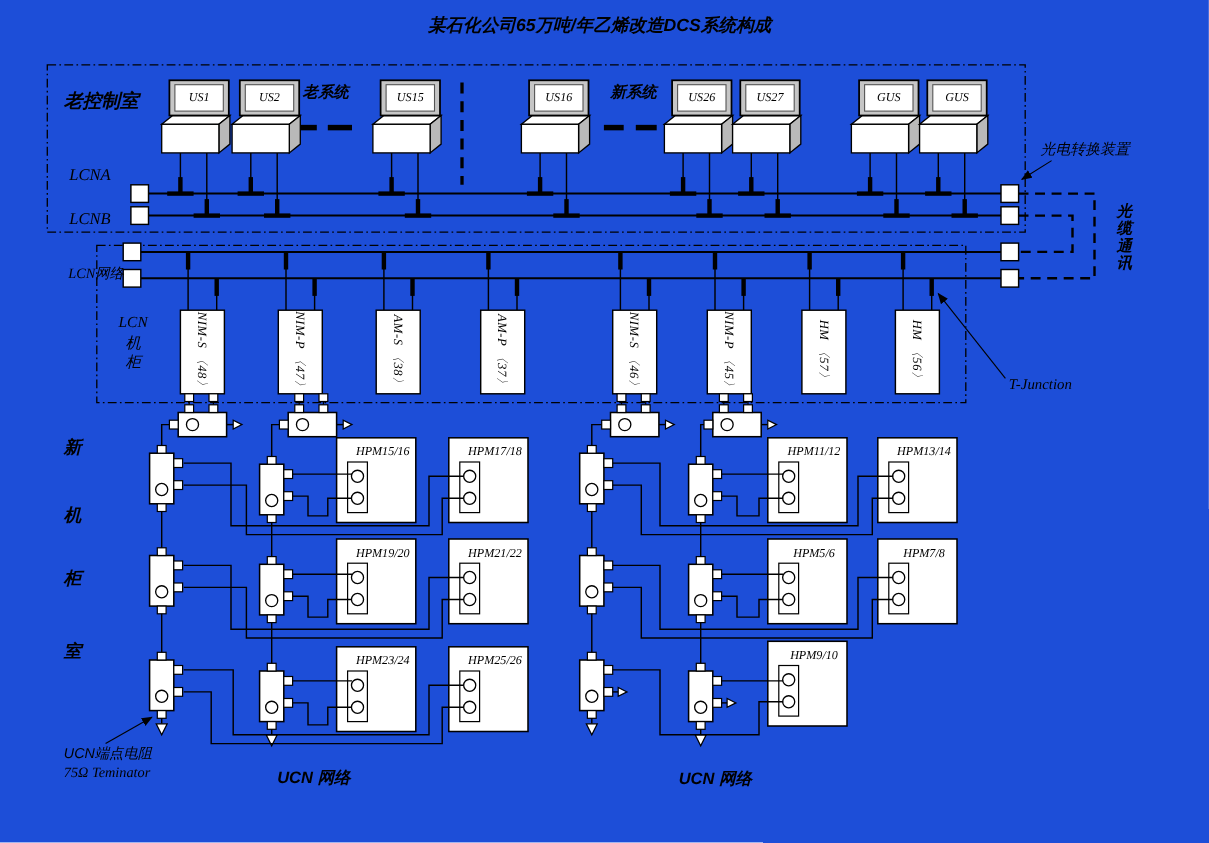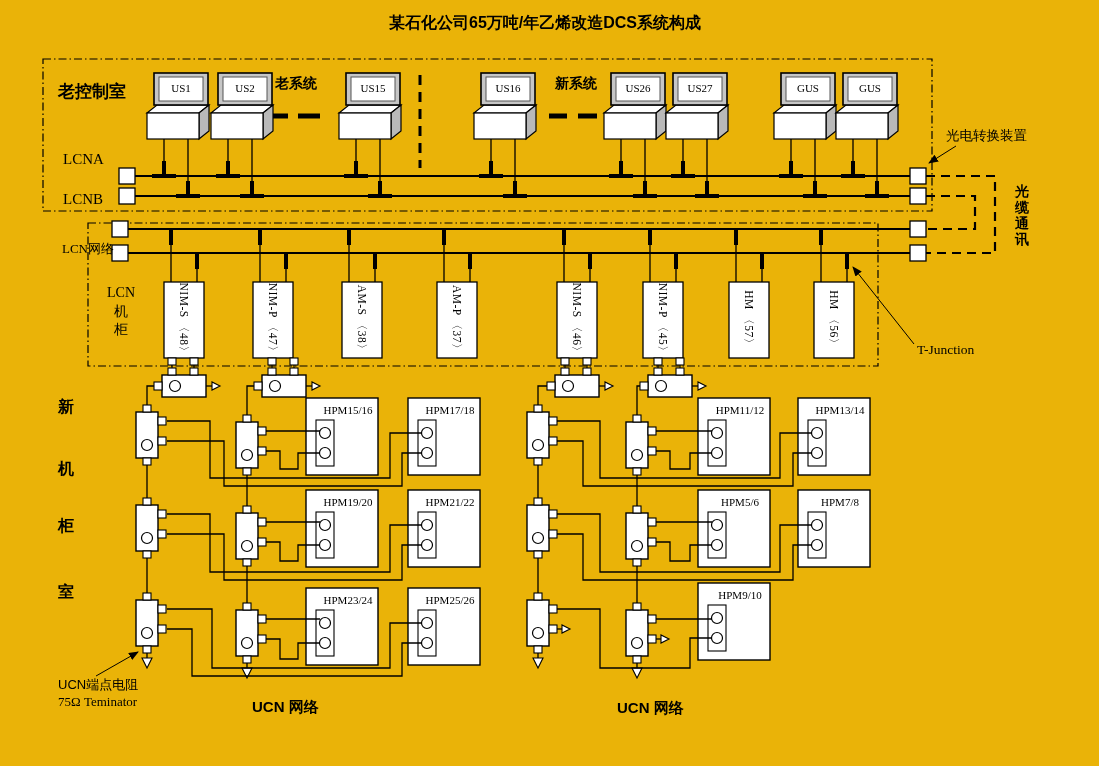--- a/index.html
+++ b/index.html
@@ -1,16 +1,16 @@
 <!DOCTYPE html>
 <html><head>
 <meta charset="utf-8">
 <style>
   html,body{margin:0;padding:0;background:#fff;}
-  .page{position:relative;width:1099px;height:766px;background:#eab308;overflow:hidden;}
+  .page{position:relative;width:1099px;height:766px;background:#1d4ed8;overflow:hidden;font-style:italic;}
   svg{display:block;}
   text{fill:#000;}
   .tser{font-family:"Liberation Serif","DejaVu Serif",serif;}
   .tsan{font-family:"Liberation Sans","DejaVu Sans",sans-serif;}
   .b{font-weight:bold;}
 </style>
 </head>
 <body>
 
 <div class="page">

